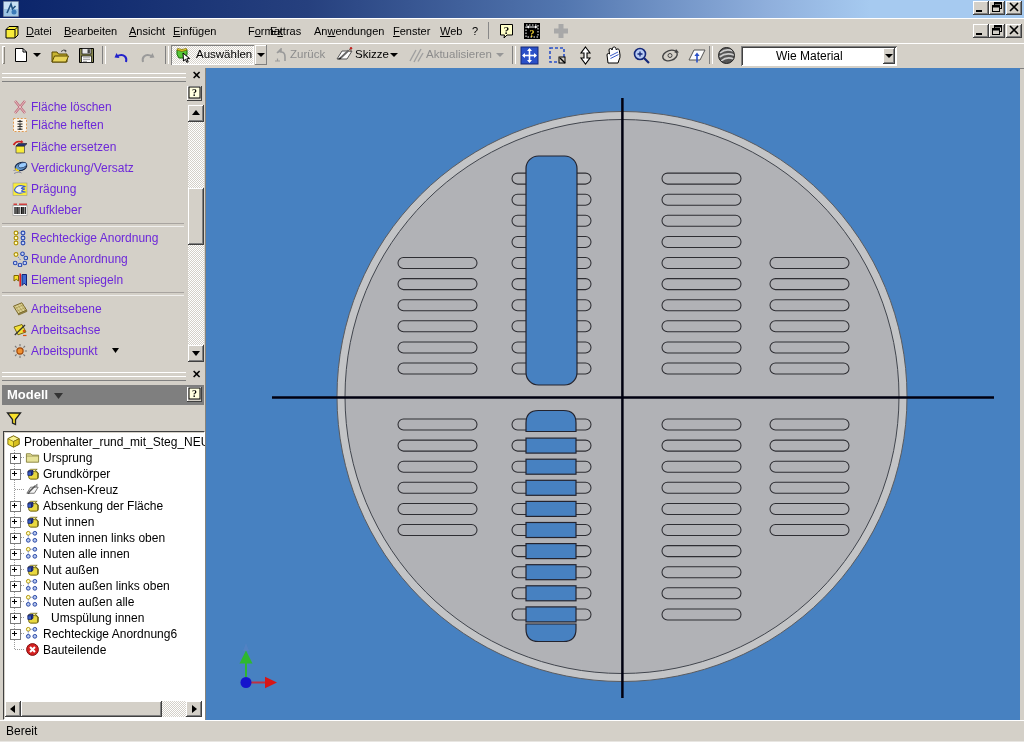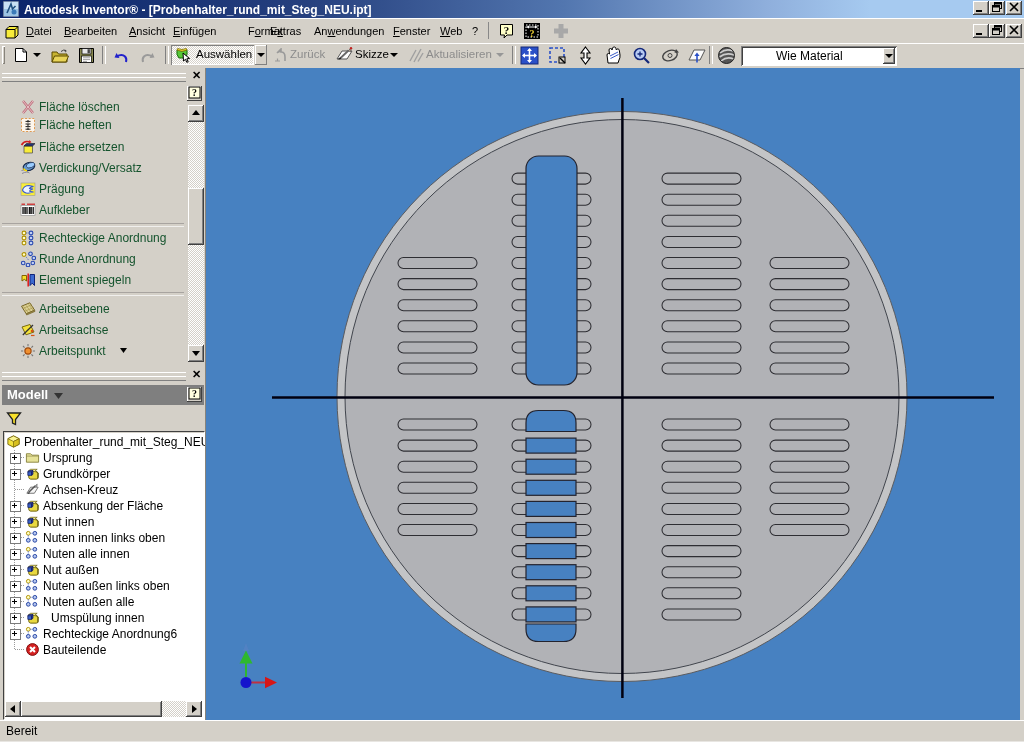--- a/index.html
+++ b/index.html
@@ -21,21 +21,21 @@
 .gray{color:#8c8c8c;}
 .darr{position:absolute;width:0;height:0;border-left:4px solid transparent;border-right:4px solid transparent;border-top:4px solid #000;}
 .darrg{border-top-color:#979797;}
 
 #leftcol{left:0;top:67px;width:206px;height:653px;background:#d4d0c8;}
 .grabbar{position:absolute;left:2px;width:184px;height:3px;border-top:1px solid #fff;border-bottom:1px solid #808080;}
 .closex{position:absolute;font-size:11px;font-weight:bold;color:#000;font-family:"Liberation Sans",sans-serif;}
 .phead{position:absolute;left:2px;width:202px;height:20px;background:#7f7f7f;color:#fff;font-weight:bold;font-size:13px;line-height:20px;}
 .phead .lbl{margin-left:5px;}
 .qbtn{position:absolute;width:15px;height:15px;background:#d4d0c8;box-shadow:inset -1px -1px 0 #404040,inset 1px 1px 0 #fff;}
-.pitem{position:absolute;left:20px;font-size:12px;color:#14532d;white-space:nowrap;height:17px;line-height:17px;}
+.pitem{position:absolute;left:12px;font-size:12px;color:#6d28d9;white-space:nowrap;height:17px;line-height:17px;}
 .pitem svg{vertical-align:-4px;margin-right:3px;}
 .psep{position:absolute;left:2px;width:182px;height:2px;border-top:1px solid #a8a4a0;border-bottom:1px solid #f0efed;}
 
 .sbtn{position:absolute;background:#d4d0c8;box-shadow:inset -1px -1px 0 #404040,inset 1px 1px 0 #fff,inset -2px -2px 0 #808080;}
 .sbtrack{position:absolute;background:#f1efe2;background-image:conic-gradient(#fff 25%,#d4d0c8 0 50%,#fff 0 75%,#d4d0c8 0);background-size:2px 2px;}
 .sbthumb{position:absolute;background:#d4d0c8;box-shadow:inset -1px -1px 0 #404040,inset 1px 1px 0 #fff,inset -2px -2px 0 #808080;}
 
 #treebox{position:absolute;left:3px;top:431px;width:200px;height:287px;background:#fff;border:1px solid #404040;border-right-color:#fff;border-bottom-color:#fff;box-shadow:1px 1px 0 #d4d0c8 inset;}
 .titem{position:absolute;font-size:12px;color:#000;white-space:nowrap;height:16px;line-height:16px;}
 .titem svg{vertical-align:-3px;}
@@ -49,21 +49,20 @@
 </style></head>
 <body>
 <div id="app">
 <div id="titlebar" class="abs"></div>
 <div class="abs" style="left:3px;top:1px;"><svg width="16" height="16">
         <rect x="0" y="0" width="16" height="16" fill="#9cc4e4" stroke="#446" stroke-width="1"></rect>
         <rect x="1" y="1" width="14" height="7" fill="#c8e0f4"></rect>
         <path d="M4 12 L8 3 L9.5 8 L12.5 5" stroke="#205080" stroke-width="1.6" fill="none"></path>
         <circle cx="11" cy="11" r="2.5" fill="#3a7ab8"></circle>
       </svg></div>
-<div id="titletext" class="abs">Autodesk Inventor® - [Probenhalter_rund_mit_Steg_NEU.ipt]</div>
 <div class="abs winbtn" style="left:973px;top:1px;"><svg width="14" height="12">
         <rect x="2" y="9" width="6" height="2" fill="#000"></rect>
       </svg></div>
 <div class="abs winbtn" style="left:989px;top:1px;"><svg width="14" height="12">
         <rect x="4.5" y="1.5" width="7" height="6" fill="none" stroke="#000" stroke-width="1"></rect>
         <rect x="4.5" y="1.5" width="7" height="2" fill="#000"></rect>
         <rect x="2.5" y="4.5" width="7" height="6" fill="#d4d0c8" stroke="#000" stroke-width="1"></rect>
         <rect x="2.5" y="4.5" width="7" height="2" fill="#000"></rect>
       </svg></div>
 <div class="abs winbtn" style="left:1006px;top:1px;"><svg width="14" height="12">

